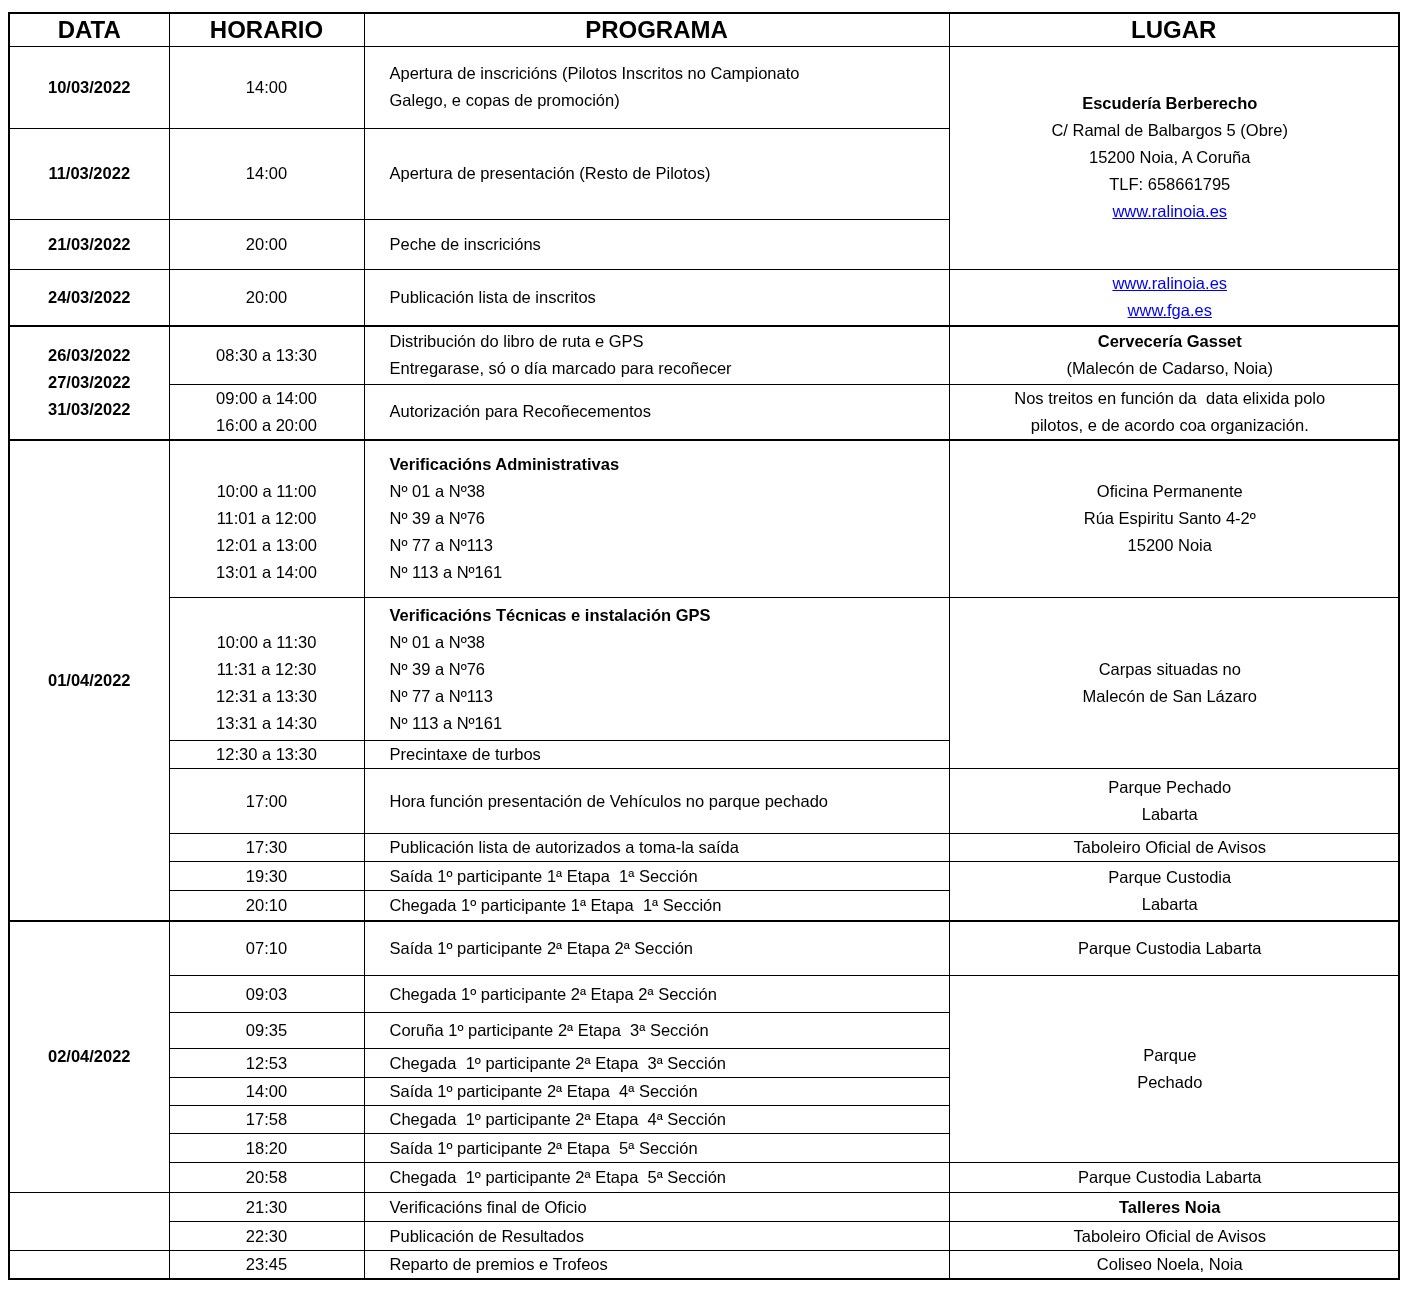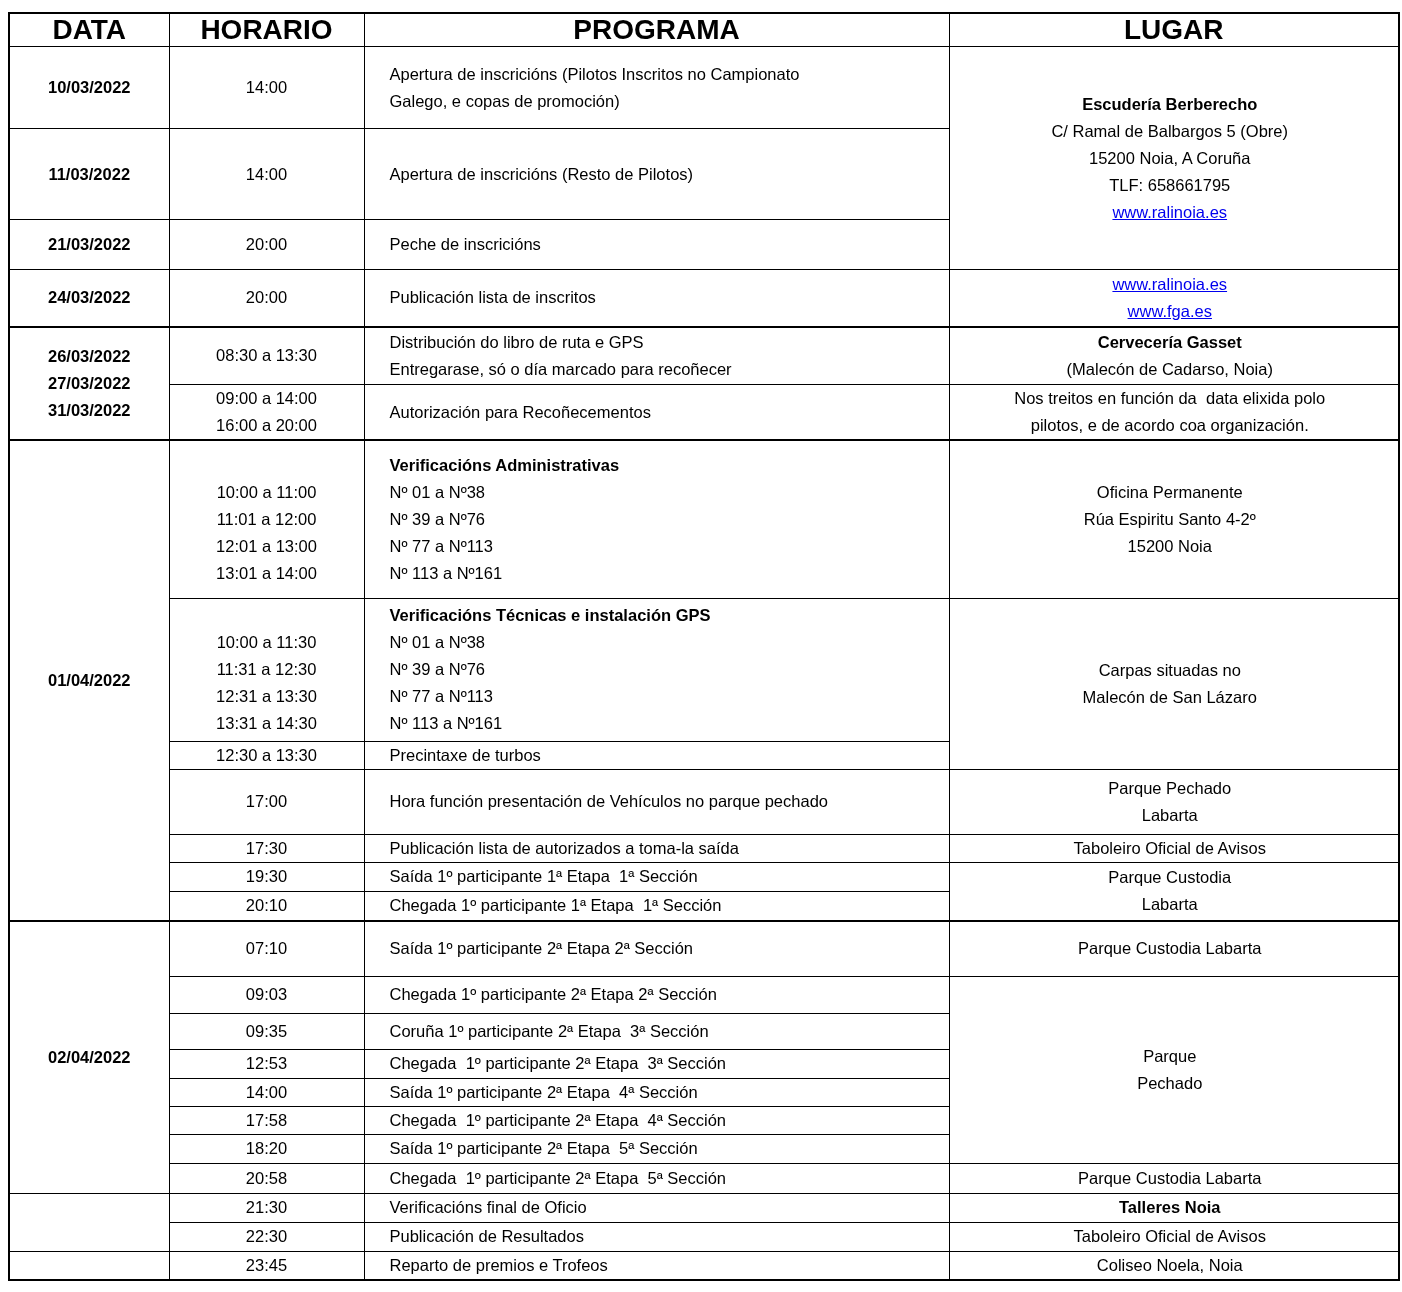--- a/index.html
+++ b/index.html
@@ -1,21 +1,21 @@
 <!DOCTYPE html>
 <html><head>
 <meta charset="utf-8">
 <style>
   html,body{margin:0;padding:0;background:#fff;color:#000;
     font-family:"Liberation Sans",sans-serif;}
   .wrap{padding:12px 8px;width:1390px;}
   table{border-collapse:collapse;table-layout:fixed;width:1390px;
     border:2px solid #000;}
   th,td{border:1px solid #000;padding:0;vertical-align:middle;overflow:hidden;}
-  th{font-size:28px;font-weight:bold;text-align:center;}
+  th{font-size:24px;font-weight:bold;text-align:center;}
   td{font-size:16.5px;line-height:27px;}
   tr.hdr{height:33px;}
   .date{font-weight:bold;text-align:center;}
   .time{text-align:center;}
   .prog{text-align:left;padding-left:25px;padding-right:4px;}
   .lugar{text-align:center;padding-left:4px;padding-right:12px;}
   .ln{white-space:pre-wrap;}
   .b{font-weight:bold;}
   a.link{color:#0000EE;text-decoration:underline;cursor:pointer;}
   tr.sec > td{border-top:2px solid #000;}
@@ -61,21 +61,21 @@
   </tr>
 
   <tr style="height:91px">
     <td class="date">
             <div class="ln">11/03/2022</div>
           </td>
     <td class="time">
             <div class="ln">14:00</div>
           </td>
     <td class="prog">
-            <div class="ln">Apertura de inscricións (Resto de Pilotos)</div>
+            <div class="ln">Apertura de presentación (Resto de Pilotos)</div>
           </td>
   </tr>
 
   <tr style="height:50px">
     <td class="date">
             <div class="ln">21/03/2022</div>
           </td>
     <td class="time">
             <div class="ln">20:00</div>
           </td>

